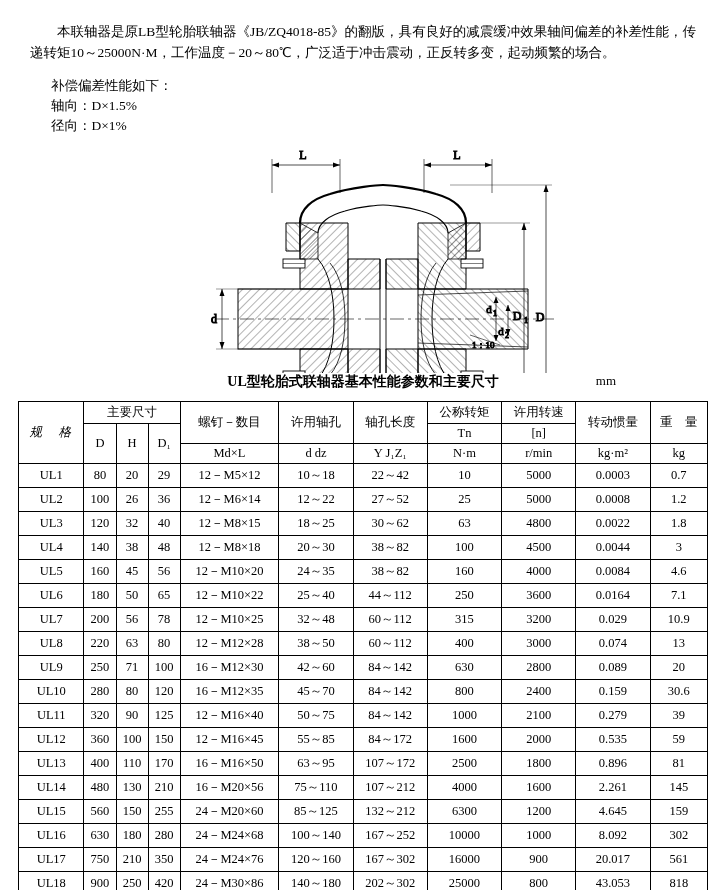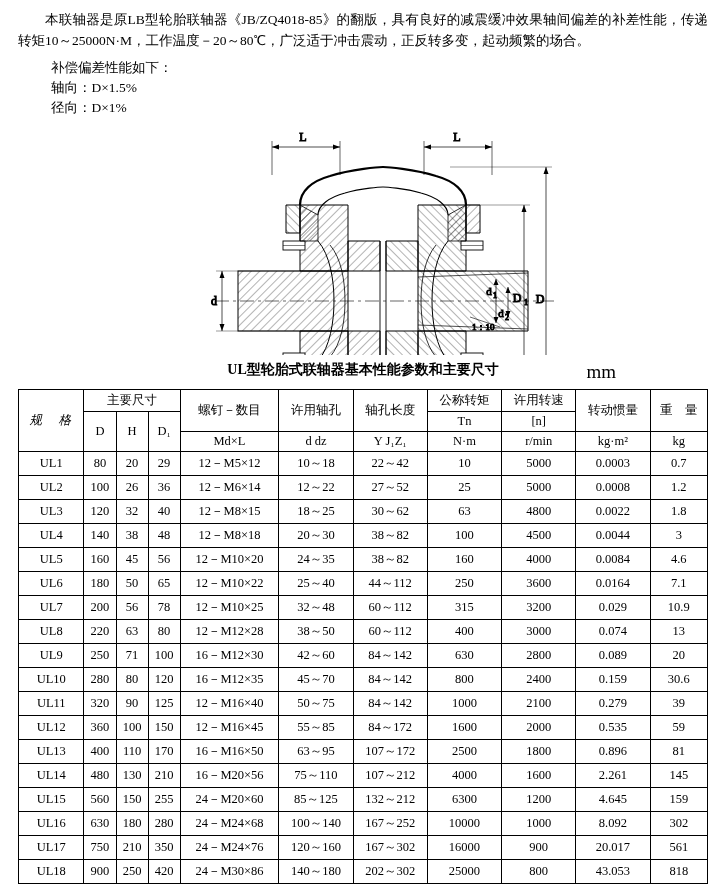--- a/index.html
+++ b/index.html
@@ -10,50 +10,49 @@
     color:#000;
     position:relative;
     overflow:hidden;
   }
   .intro{
     padding:10px 18px 0 18px;
     font-size:13.5px;
     line-height:1.55;
     text-align:justify;
   }
-  .intro p{margin:0;text-indent:2em;}
+  .intro p{margin:12px;text-indent:2em;}
   .specs{
     margin:6px 0 0 51px;
     font-size:13.5px;
     line-height:1.5;
   }
   .specs div{white-space:nowrap;}
 
   
   .drawing{
     position:relative;
     width:726px;
     height:300px;
     margin-top:-64px;
   }
   .drawing svg{position:absolute;left:0;top:0;}
 
   .caption{
     text-align:center;
     font-size:14px;
     font-weight:bold;
-    margin-top:6px;
     position:relative;
   }
   .caption .mm{
     position:absolute;
     right:110px;
     top:0;
     font-weight:normal;
-    font-size:19px;
+    font-size:13px;
   }
 
   
   table.main{
     border-collapse:collapse;
     margin:10px auto 0 auto;
     width:690px;
     font-size:12.5px;
     font-family:"Liberation Serif", serif;
   }

